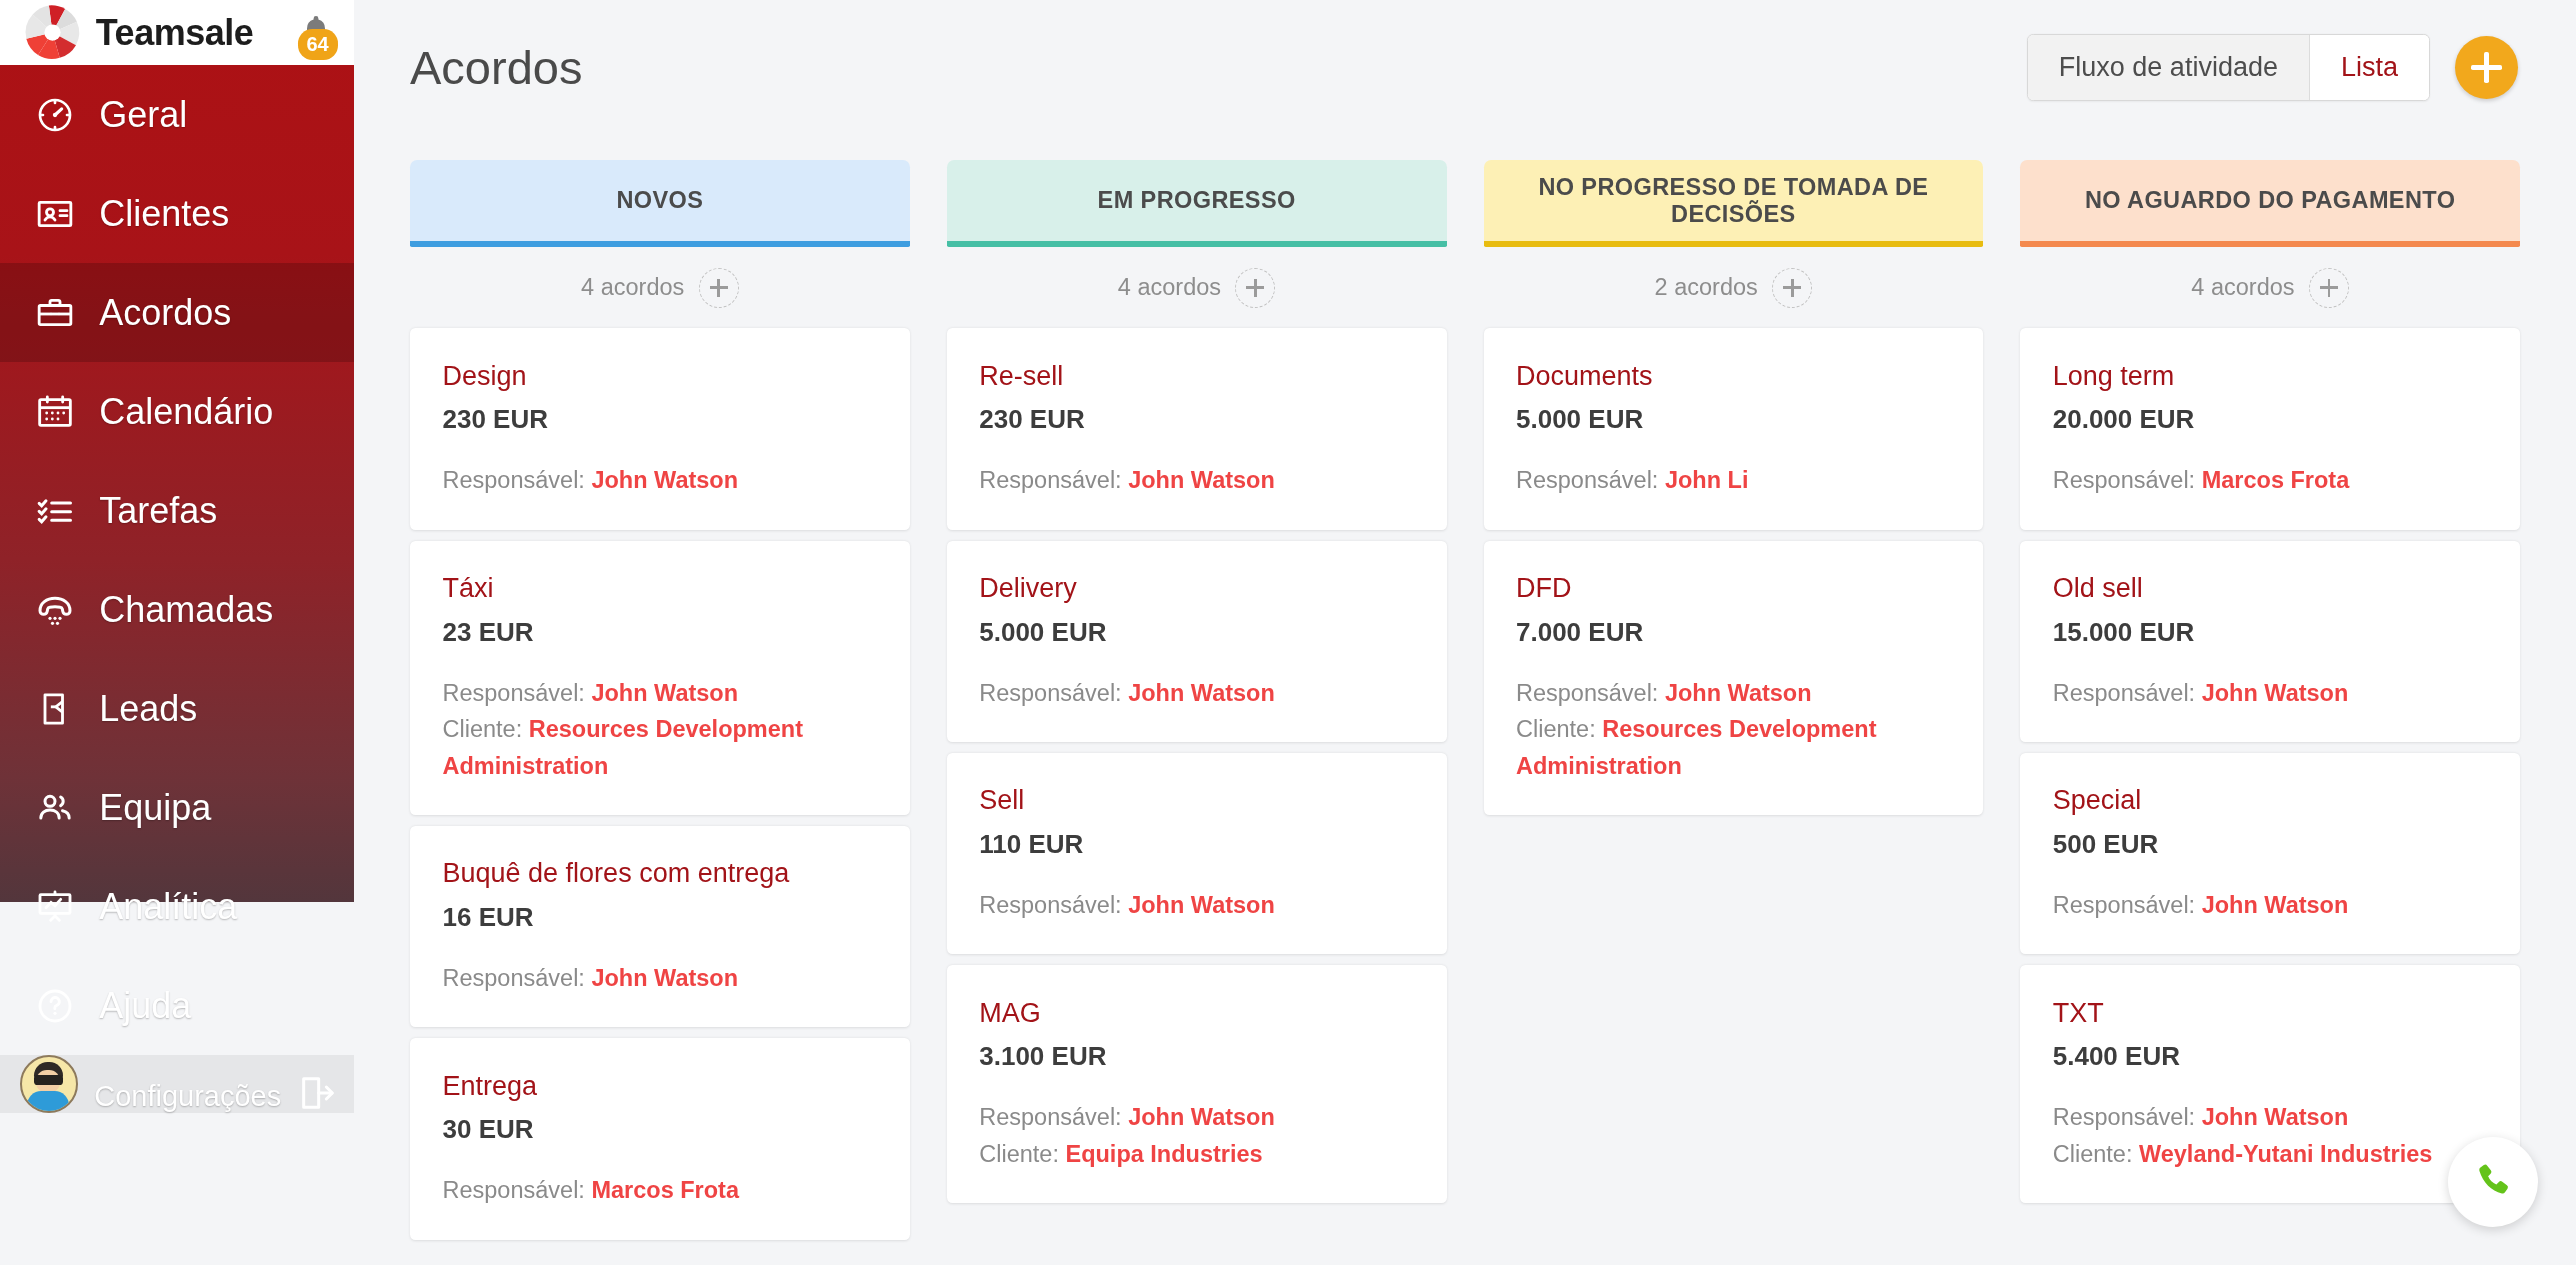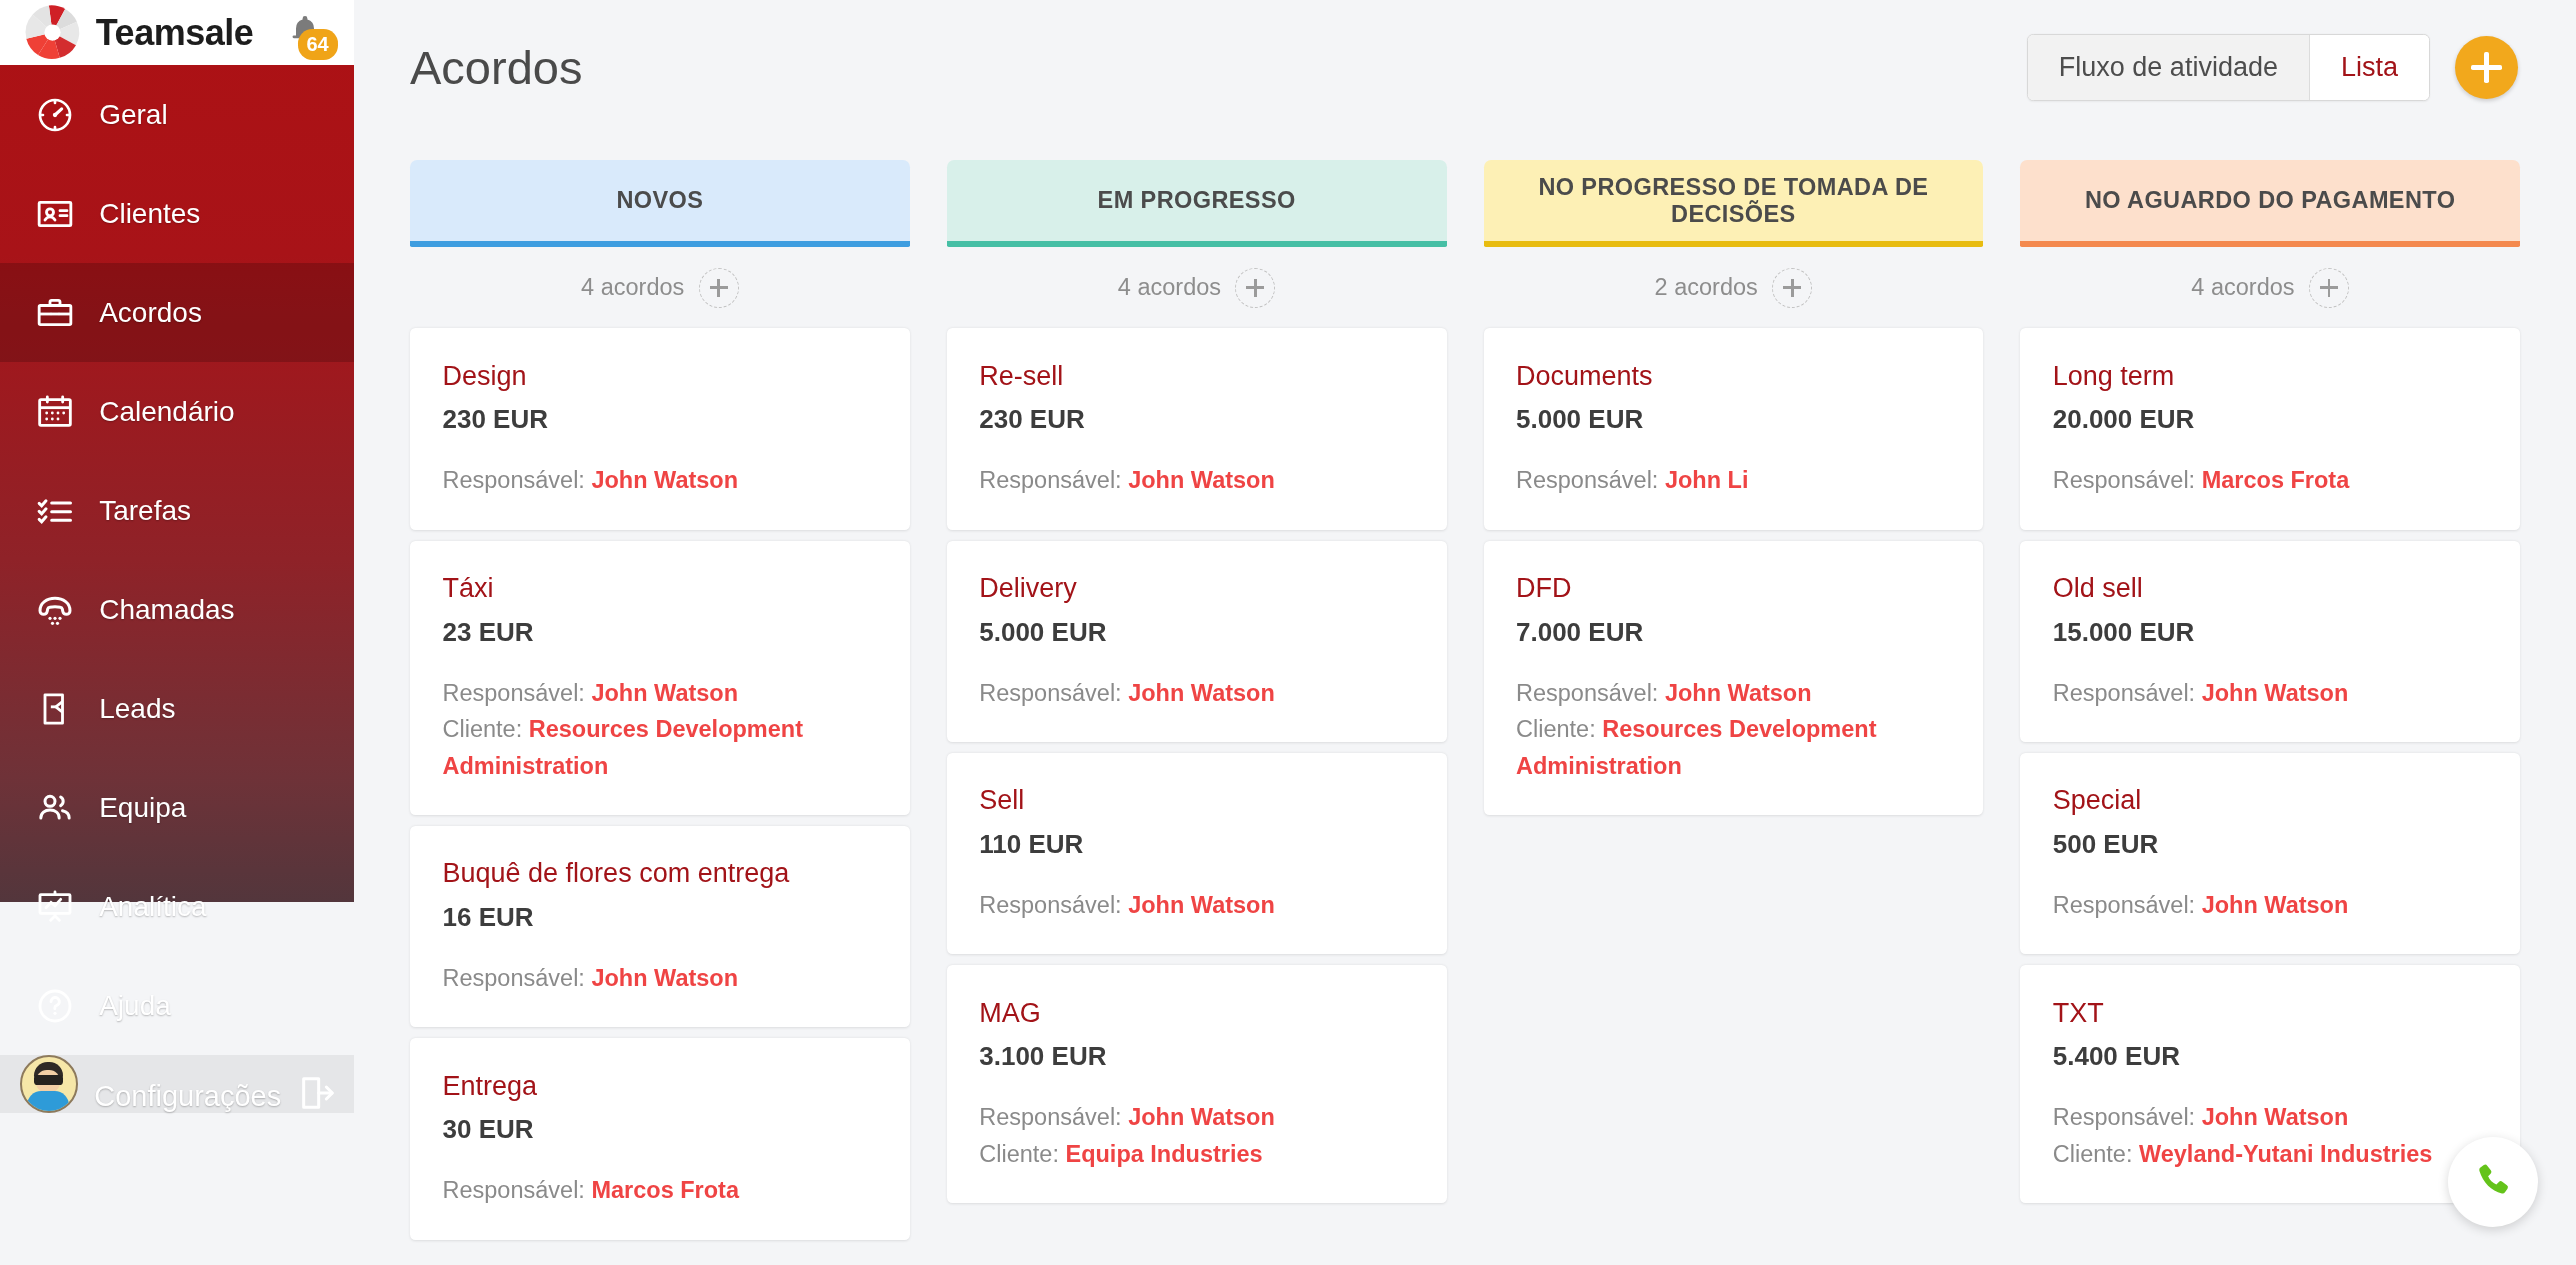--- a/index.html
+++ b/index.html
@@ -23,42 +23,42 @@
     height: 99px; background: #ffffff;
     display: flex; align-items: center; padding: 0 20px;
     position: relative;
   }
   .logo-wrap { width: 65px; height: 65px; position: relative; flex: 0 0 65px; }
   .brand-name {
     font-size: 36px; font-weight: 700; color: #1d1d1d;
     letter-spacing: -0.5px; margin-left: 10.8px;
   }
   .bell-wrap { margin-left: auto; position: relative; width: 58px; height: 58px;
-               display:flex; align-items:center; justify-content:center; }
+               display:flex; align-items:center; justify-content:flex-end; }
   .bell-badge {
     position: absolute; right: -3.6px; bottom: 1.8px;
     background: #f0a418; color: #fff; font-size: 20px; font-weight: 600;
     border-radius: 14.4px; min-width: 40px; height: 31px;
     display: flex; align-items: center; justify-content: center;
     padding: 0 7.2px;
   }
 
   .nav { flex: 1 1 auto; padding-top: 0; }
   .nav-item {
     display: flex; align-items: center;
     height: 99px; padding-left: 27px;
     color: #fff; cursor: pointer;
     text-shadow: 0 0.9px 1.8px rgba(0,0,0,.25);
   }
   .nav-item.active { background: rgba(0,0,0,0.18); }
   .nav-item .nav-ico {
     width: 56px; flex: 0 0 56px; display: flex;
     align-items: center; justify-content: center;
   }
-  .nav-item .nav-label { font-size: 28px; margin-left: 16.2px; white-space: nowrap; }
+  .nav-item .nav-label { font-size: 36px; margin-left: 16.2px; white-space: nowrap; }
 
   .sidebar-footer {
     height: 117px; display: flex; align-items: flex-end;
     padding: 0 25px 0 20px; gap: 16.2px;
     background: rgba(0,0,0,0.06);
   }
   .avatar {
     width: 58px; height: 58px; border-radius: 50%;
     background: #f6e7a8; border: 2.7px solid #8d7a5c;
     position: relative; overflow: hidden; flex: 0 0 58px;

